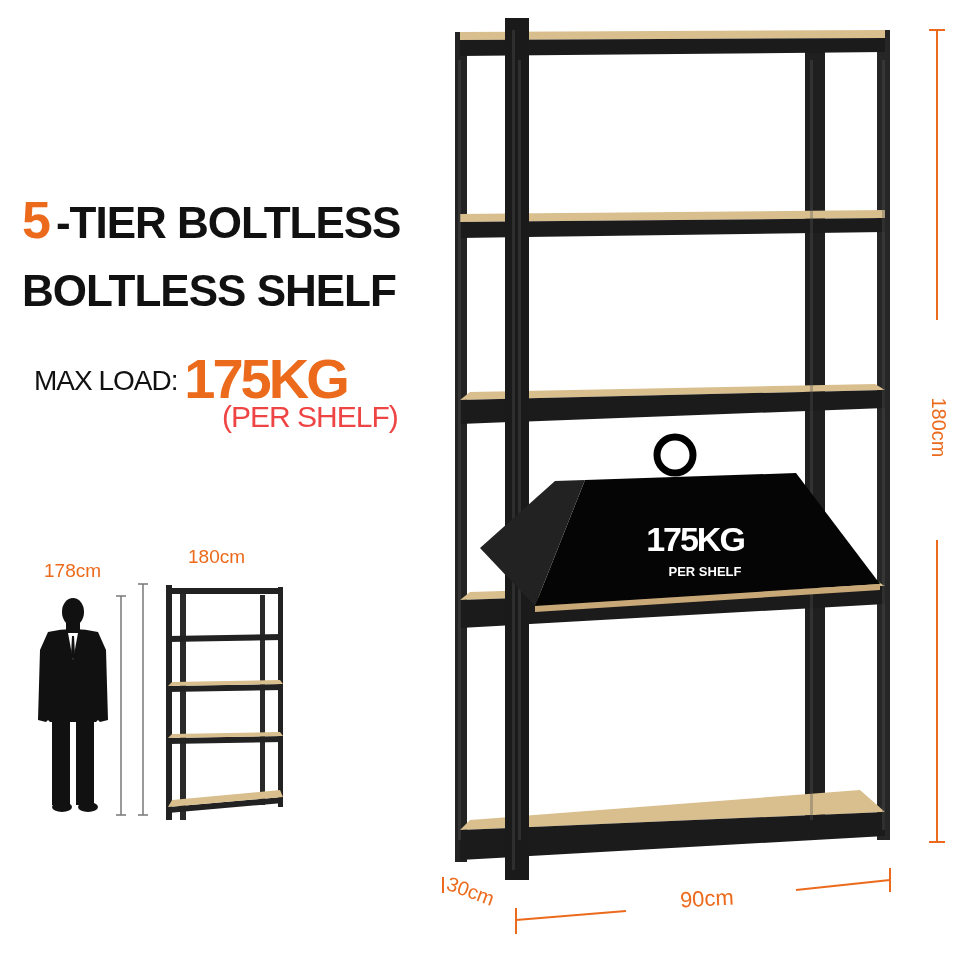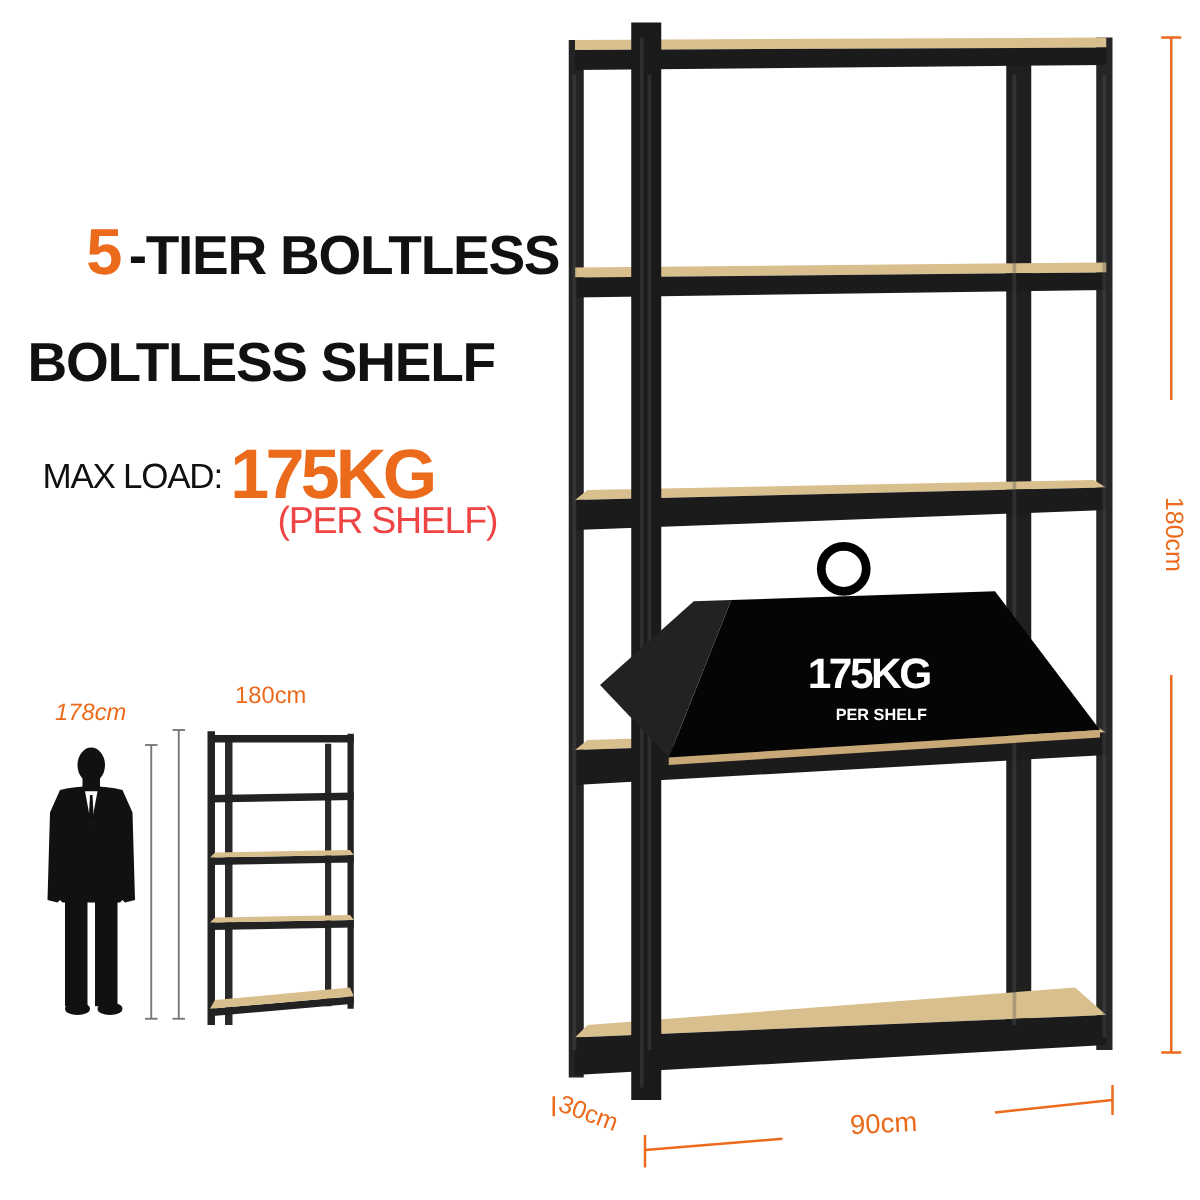--- a/index.html
+++ b/index.html
@@ -1,19 +1,19 @@
 <!DOCTYPE html>
 <html><head>
 <meta charset="utf-8">
 <style>
   html, body { margin:0; padding:0; }
   body { width:960px; height:960px; background:#ffffff; position:relative; overflow:hidden;
          font-family:"Liberation Sans", "DejaVu Sans", sans-serif; }
   .title-line { position:absolute; left:22px; font-weight:bold; color:#111; white-space:nowrap; letter-spacing:-1px; }
-  .t1 { top:172px; font-size:44px;margin-left:47px; }
+  .t1 { top:190px; font-size:44px; }
   .t1 .num { color:#ec6a1c; font-size:52px; margin-right:6px; }
   .t2 { top:266px; font-size:44px; }
   .t3 { top:338px; left:34px; font-size:28px; font-weight:normal; }
   .t3 .big { color:#ec6a1c; font-size:56px; font-weight:bold; position:relative; top:8px; letter-spacing:-3px; }
   .t4 { position:absolute; top:400px; left:222px; font-size:30px; color:#ef4444; letter-spacing:-1px; }
   svg { position:absolute; left:0; top:0; }
   .dim-label { position:absolute; color:#ec6a1c; font-size:22px; white-space:nowrap; }
   .weight-text { position:absolute; color:#fff; font-weight:bold; text-align:center; }
 </style>
 </head>
@@ -112,21 +112,21 @@
     <line x1="937" y1="540" x2="937" y2="842"></line>
     <line x1="929" y1="842" x2="945" y2="842"></line>
     <line x1="796" y1="890" x2="890" y2="880"></line>
     <line x1="890" y1="868" x2="890" y2="892"></line>
     <line x1="516" y1="920" x2="626" y2="911"></line>
     <line x1="516" y1="908" x2="516" y2="934"></line>
     <line x1="443" y1="877" x2="443" y2="893"></line>
   </g>
 </svg>
 
-<div class="dim-label" style="left:44px; top:560px; font-size:19px;font-style:italic;">178cm</div>
+<div class="dim-label" style="left:44px; top:560px; font-size:19px;">178cm</div>
 <div class="dim-label" style="left:188px; top:546px; font-size:19px;">180cm</div>
 
 <div class="weight-text" style="left:630px; top:520px; font-size:34px; width:130px; letter-spacing:-2px;">175KG</div>
 <div class="weight-text" style="left:650px; top:564px; font-size:13px; width:110px; font-weight:bold;">PER SHELF</div>
 
 <div class="dim-label" style="left:908px; top:416px; transform:rotate(90deg); transform-origin:center; font-size:20px;">180cm</div>
 <div class="dim-label" style="left:680px; top:886px; font-size:22px; transform:rotate(-3deg);">90cm</div>
 <div class="dim-label" style="left:446px; top:880px; font-size:20px; transform:rotate(20deg);">30cm</div>
 
 </body></html>

